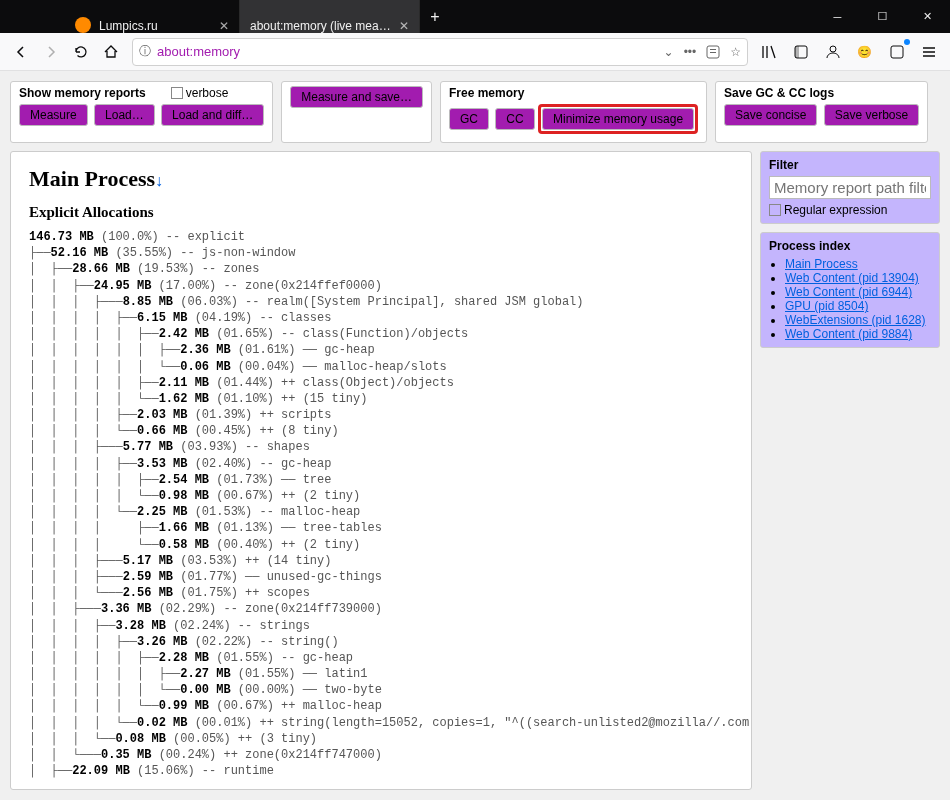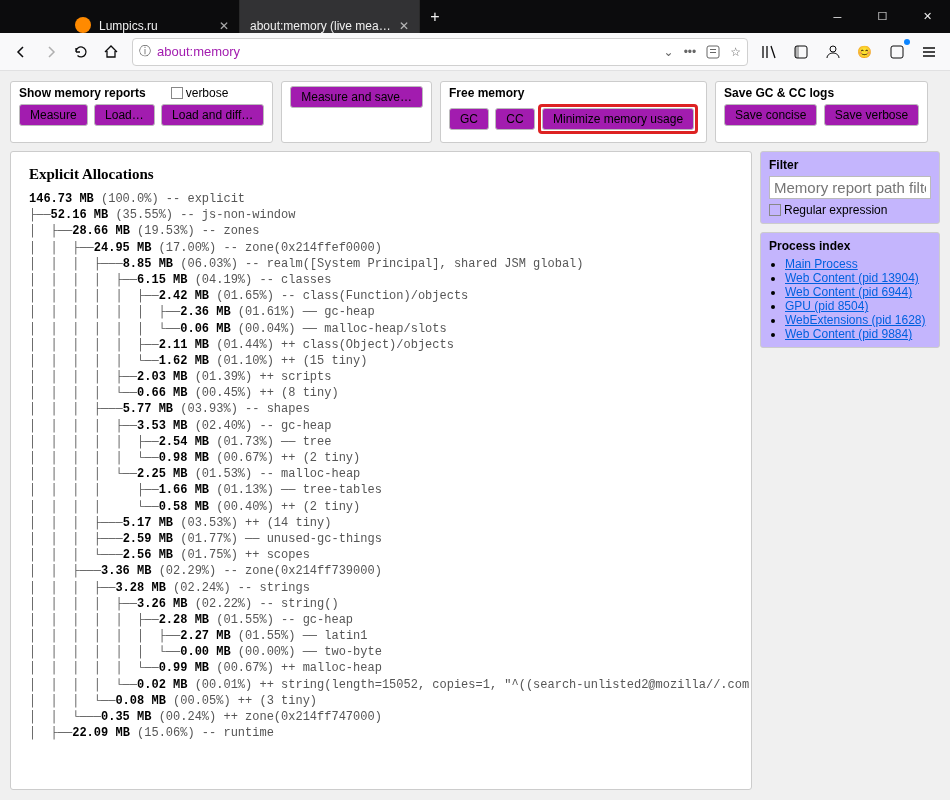--- a/index.html
+++ b/index.html
@@ -172,20 +172,21 @@
         <div class="panel-head">
             <span class="panel-title">Save GC &amp; CC logs</span>
           </div>
         <button class="btn">Save concise</button>
         <button class="btn">Save verbose</button>
       </div>
     </div>
 
     <div class="body-row">
       <div class="main-panel">
+        <h1><span>Main Process</span><span class="arrow">↓</span></h1>
         <h2>Explicit Allocations</h2>
         <div class="tree" id="tree"><div><b>146.73 MB</b> (100.0%) -- explicit</div><div>├──<b>52.16 MB</b> (35.55%) -- js-non-window</div><div>│  ├──<b>28.66 MB</b> (19.53%) -- zones</div><div>│  │  ├──<b>24.95 MB</b> (17.00%) -- zone(0x214ffef0000)</div><div>│  │  │  ├───<b>8.85 MB</b> (06.03%) -- realm([System Principal], shared JSM global)</div><div>│  │  │  │  ├──<b>6.15 MB</b> (04.19%) -- classes</div><div>│  │  │  │  │  ├──<b>2.42 MB</b> (01.65%) -- class(Function)/objects</div><div>│  │  │  │  │  │  ├──<b>2.36 MB</b> (01.61%) ── gc-heap</div><div>│  │  │  │  │  │  └──<b>0.06 MB</b> (00.04%) ── malloc-heap/slots</div><div>│  │  │  │  │  ├──<b>2.11 MB</b> (01.44%) ++ class(Object)/objects</div><div>│  │  │  │  │  └──<b>1.62 MB</b> (01.10%) ++ (15 tiny)</div><div>│  │  │  │  ├──<b>2.03 MB</b> (01.39%) ++ scripts</div><div>│  │  │  │  └──<b>0.66 MB</b> (00.45%) ++ (8 tiny)</div><div>│  │  │  ├───<b>5.77 MB</b> (03.93%) -- shapes</div><div>│  │  │  │  ├──<b>3.53 MB</b> (02.40%) -- gc-heap</div><div>│  │  │  │  │  ├──<b>2.54 MB</b> (01.73%) ── tree</div><div>│  │  │  │  │  └──<b>0.98 MB</b> (00.67%) ++ (2 tiny)</div><div>│  │  │  │  └──<b>2.25 MB</b> (01.53%) -- malloc-heap</div><div>│  │  │  │     ├──<b>1.66 MB</b> (01.13%) ── tree-tables</div><div>│  │  │  │     └──<b>0.58 MB</b> (00.40%) ++ (2 tiny)</div><div>│  │  │  ├───<b>5.17 MB</b> (03.53%) ++ (14 tiny)</div><div>│  │  │  ├───<b>2.59 MB</b> (01.77%) ── unused-gc-things</div><div>│  │  │  └───<b>2.56 MB</b> (01.75%) ++ scopes</div><div>│  │  ├───<b>3.36 MB</b> (02.29%) -- zone(0x214ff739000)</div><div>│  │  │  ├──<b>3.28 MB</b> (02.24%) -- strings</div><div>│  │  │  │  ├──<b>3.26 MB</b> (02.22%) -- string(<non-notable strings="">)</non-notable></div><div>│  │  │  │  │  ├──<b>2.28 MB</b> (01.55%) -- gc-heap</div><div>│  │  │  │  │  │  ├──<b>2.27 MB</b> (01.55%) ── latin1</div><div>│  │  │  │  │  │  └──<b>0.00 MB</b> (00.00%) ── two-byte</div><div>│  │  │  │  │  └──<b>0.99 MB</b> (00.67%) ++ malloc-heap</div><div>│  │  │  │  └──<b>0.02 MB</b> (00.01%) ++ string(length=15052, copies=1, "^((search-unlisted2@mozilla//.com)|(search-…</div><div>│  │  │  └──<b>0.08 MB</b> (00.05%) ++ (3 tiny)</div><div>│  │  └───<b>0.35 MB</b> (00.24%) ++ zone(0x214ff747000)</div><div>│  ├──<b>22.09 MB</b> (15.06%) -- runtime</div></div>
       </div>
       <div class="side-col">
         <div class="side-panel">
           <div class="side-title">Filter</div>
           <input class="filter-input" placeholder="Memory report path filter" style="">
           <label class="checkbox-wrap" style="margin-top:4px">
               <span class="ck"></span>
               <span>Regular expression</span>

